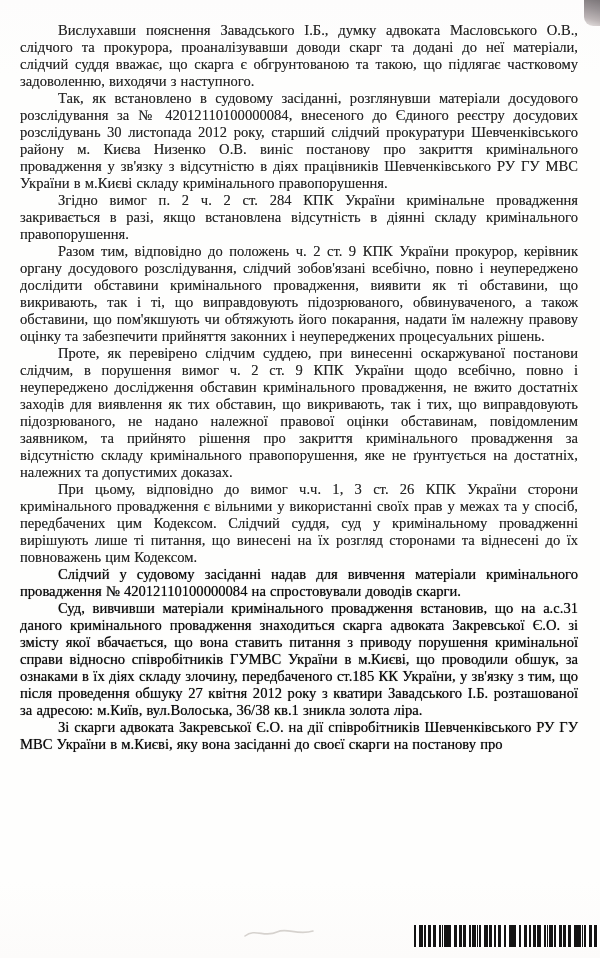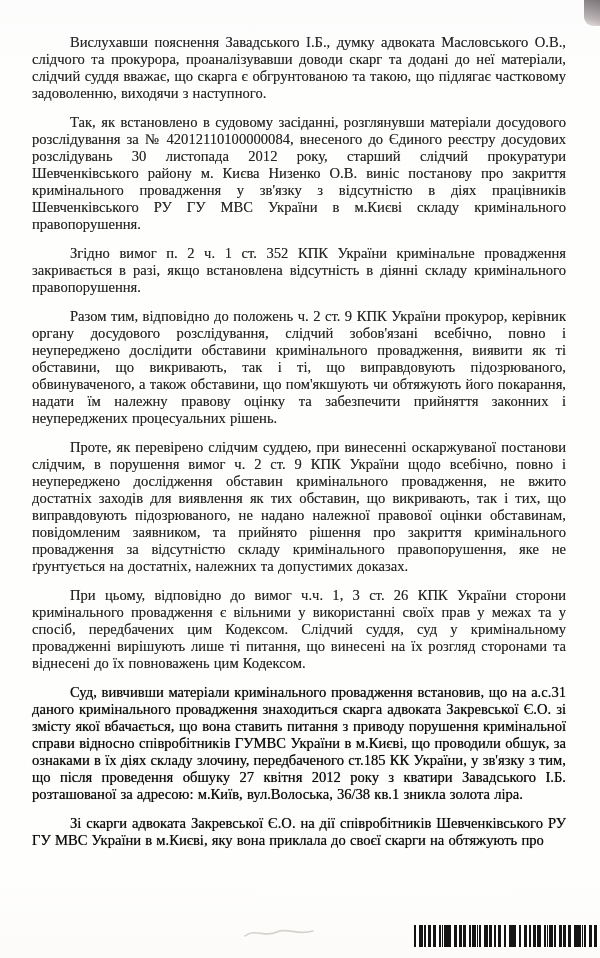--- a/index.html
+++ b/index.html
@@ -32,21 +32,21 @@
     left: 20px;
     top: 22px;
     width: 558px;
     color: #262626;
     font-size: 14.6px;
     line-height: 17px;
     text-align: justify;
     text-shadow: 0 0 0.35px rgba(45,45,45,0.55);
   }
   .text-block p {
-    margin: 12px;
+    margin: 0;
     padding: 0;
     text-indent: 38px;
     word-spacing: 0.5px;
   }
   .text-block p.ink-heavy {
     color: #0d0d0d;
     text-shadow: 0 0 0.7px rgba(0,0,0,0.75);
   }
   
   .squiggle {
@@ -72,26 +72,27 @@
 </head>
 <body>
 
 <div class="page">
 
   <div class="corner-smudge"></div>
 
   <div class="text-block">
     <p>Вислухавши пояснення Завадського І.Б., думку адвоката Масловського О.В., слідчого та прокурора, проаналізувавши доводи скарг та додані до неї матеріали, слідчий суддя вважає, що скарга є обгрунтованою та такою, що підлягає частковому задоволенню, виходячи з наступного.</p>
     <p>Так, як встановлено в судовому засіданні, розглянувши матеріали досудового розслідування за № 42012110100000084, внесеного до Єдиного реєстру досудових розслідувань 30 листопада 2012 року, старший слідчий прокуратури Шевченківського району м. Києва Низенко О.В. виніс постанову про закриття кримінального провадження у зв'язку з відсутністю в діях працівників Шевченківського РУ ГУ МВС України в м.Києві складу кримінального правопорушення.</p>
-    <p>Згідно вимог п. 2 ч. 1 ст. 352 КПК України кримінальне провадження закривається в разі, якщо встановлена відсутність в діянні складу кримінального правопорушення.</p>
+    <p>Згідно вимог п. 2 ч. 2 ст. 284 КПК України кримінальне провадження закривається в разі, якщо встановлена відсутність в діянні складу кримінального правопорушення.</p>
     <p>Разом тим, відповідно до положень ч. 2 ст. 9 КПК України прокурор, керівник органу досудового розслідування, слідчий зобов'язані всебічно, повно і неупереджено дослідити обставини кримінального провадження, виявити як ті обставини, що викривають, так і ті, що виправдовують підозрюваного, обвинуваченого, а також обставини, що пом'якшують чи обтяжують його покарання, надати їм належну правову оцінку та забезпечити прийняття законних і неупереджених процесуальних рішень.</p>
     <p>Проте, як перевірено слідчим суддею, при винесенні оскаржуваної постанови слідчим, в порушення вимог ч. 2 ст. 9 КПК України щодо всебічно, повно і неупереджено дослідження обставин кримінального провадження, не вжито достатніх заходів для виявлення як тих обставин, що викривають, так і тих, що виправдовують підозрюваного, не надано належної правової оцінки обставинам, повідомленим заявником, та прийнято рішення про закриття кримінального провадження за відсутністю складу кримінального правопорушення, яке не ґрунтується на достатніх, належних та допустимих доказах.</p>
     <p>При цьому, відповідно до вимог ч.ч. 1, 3 ст. 26 КПК України сторони кримінального провадження є вільними у використанні своїх прав у межах та у спосіб, передбачених цим Кодексом. Слідчий суддя, суд у кримінальному провадженні вирішують лише ті питання, що винесені на їх розгляд сторонами та віднесені до їх повноважень цим Кодексом.</p>
+    <p class="ink-heavy">Слідчий у судовому засіданні надав для вивчення матеріали кримінального провадження № 42012110100000084 на спростовували доводів скарги.</p>
     <p class="ink-heavy">Суд, вивчивши матеріали кримінального провадження встановив, що на а.с.31 даного кримінального провадження знаходиться скарга адвоката Закревської Є.О. зі змісту якої вбачається, що вона ставить питання з приводу порушення кримінальної справи відносно співробітників ГУМВС України в м.Києві, що проводили обшук, за ознаками в їх діях складу злочину, передбаченого ст.185 КК України, у зв'язку з тим, що  після проведення обшуку 27 квітня 2012 року з кватири Завадського І.Б. розташованої за адресою: м.Київ, вул.Волоська, 36/38 кв.1 зникла золота ліра.</p>
-    <p class="ink-heavy">Зі скарги адвоката Закревської Є.О. на дії співробітників Шевченківського РУ ГУ МВС України в м.Києві, яку вона приклала до своєї скарги на обтяжують про</p>
+    <p class="ink-heavy">Зі скарги адвоката Закревської Є.О. на дії співробітників Шевченківського РУ ГУ МВС України в м.Києві, яку вона засіданні до своєї скарги на постанову про</p>
   </div>
 
   <svg class="squiggle" width="72" height="18" viewBox="0 0 72 18">
     <path d="M2,12 C12,4 22,14 34,8 C44,3 54,12 70,7" fill="none" stroke="#c9c5c0" stroke-width="1.6" stroke-linecap="round"></path>
   </svg>
 
   <div class="barcode"></div>
 
 </div>
 

